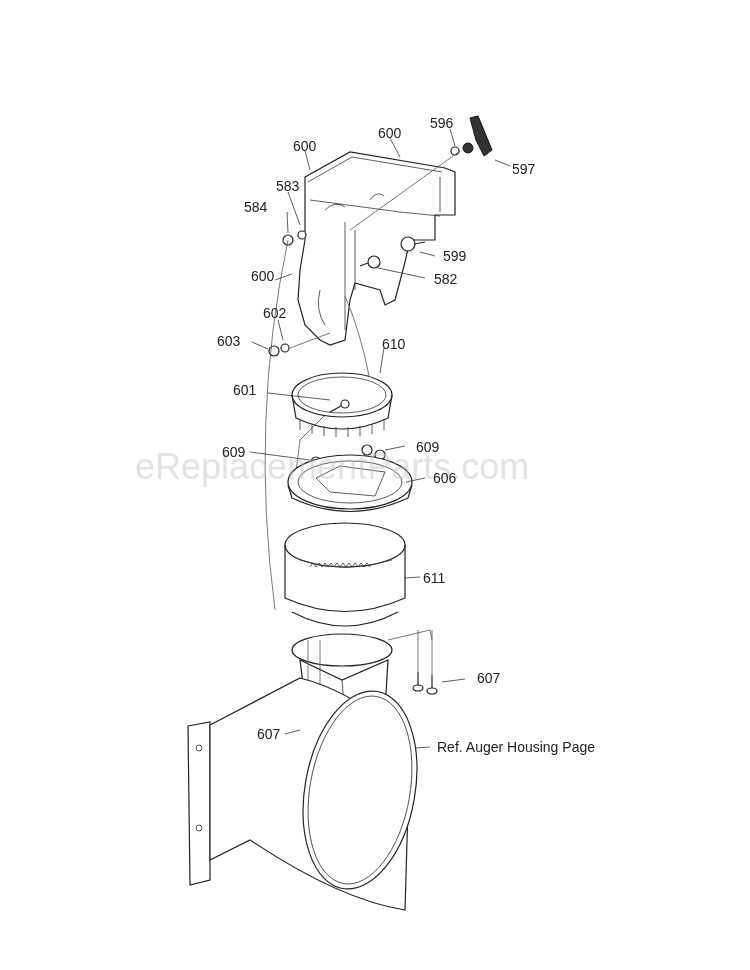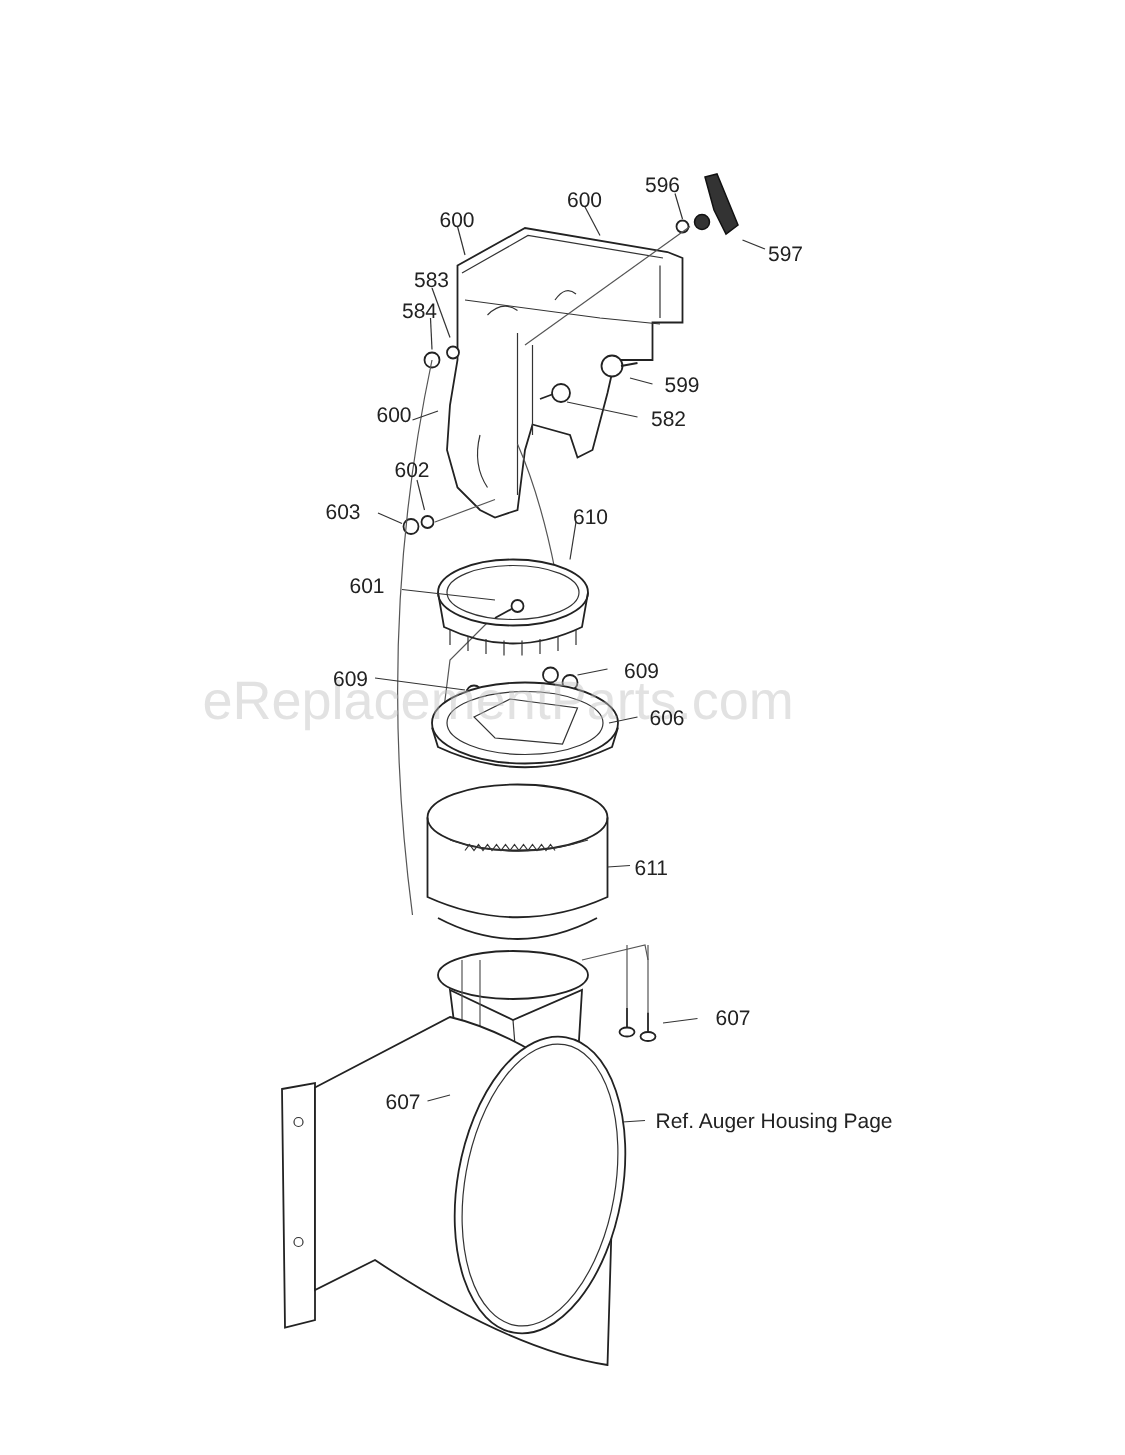--- a/index.html
+++ b/index.html
@@ -140,21 +140,21 @@
   </svg>
 
   <div class="watermark">eReplacementParts.com</div>
 
   <span class="lbl" style="left:430px;top:117px;">596</span>
   <span class="lbl" style="left:512px;top:163px;text-align:center;">597</span>
   <span class="lbl" style="left:293px;top:140px;">600</span>
   <span class="lbl" style="left:378px;top:127px;">600</span>
   <span class="lbl" style="left:251px;top:270px;">600</span>
   <span class="lbl" style="left:276px;top:180px;">583</span>
-  <span class="lbl" style="left:268px;top:201px;">584</span>
+  <span class="lbl" style="left:244px;top:201px;">584</span>
   <span class="lbl" style="left:443px;top:250px;">599</span>
   <span class="lbl" style="left:434px;top:273px;">582</span>
   <span class="lbl" style="left:263px;top:307px;">602</span>
   <span class="lbl" style="left:217px;top:335px;">603</span>
   <span class="lbl" style="left:382px;top:338px;">610</span>
   <span class="lbl" style="left:233px;top:384px;">601</span>
   <span class="lbl" style="left:222px;top:446px;">609</span>
   <span class="lbl" style="left:416px;top:441px;">609</span>
   <span class="lbl" style="left:433px;top:472px;">606</span>
   <span class="lbl" style="left:423px;top:572px;">611</span>

